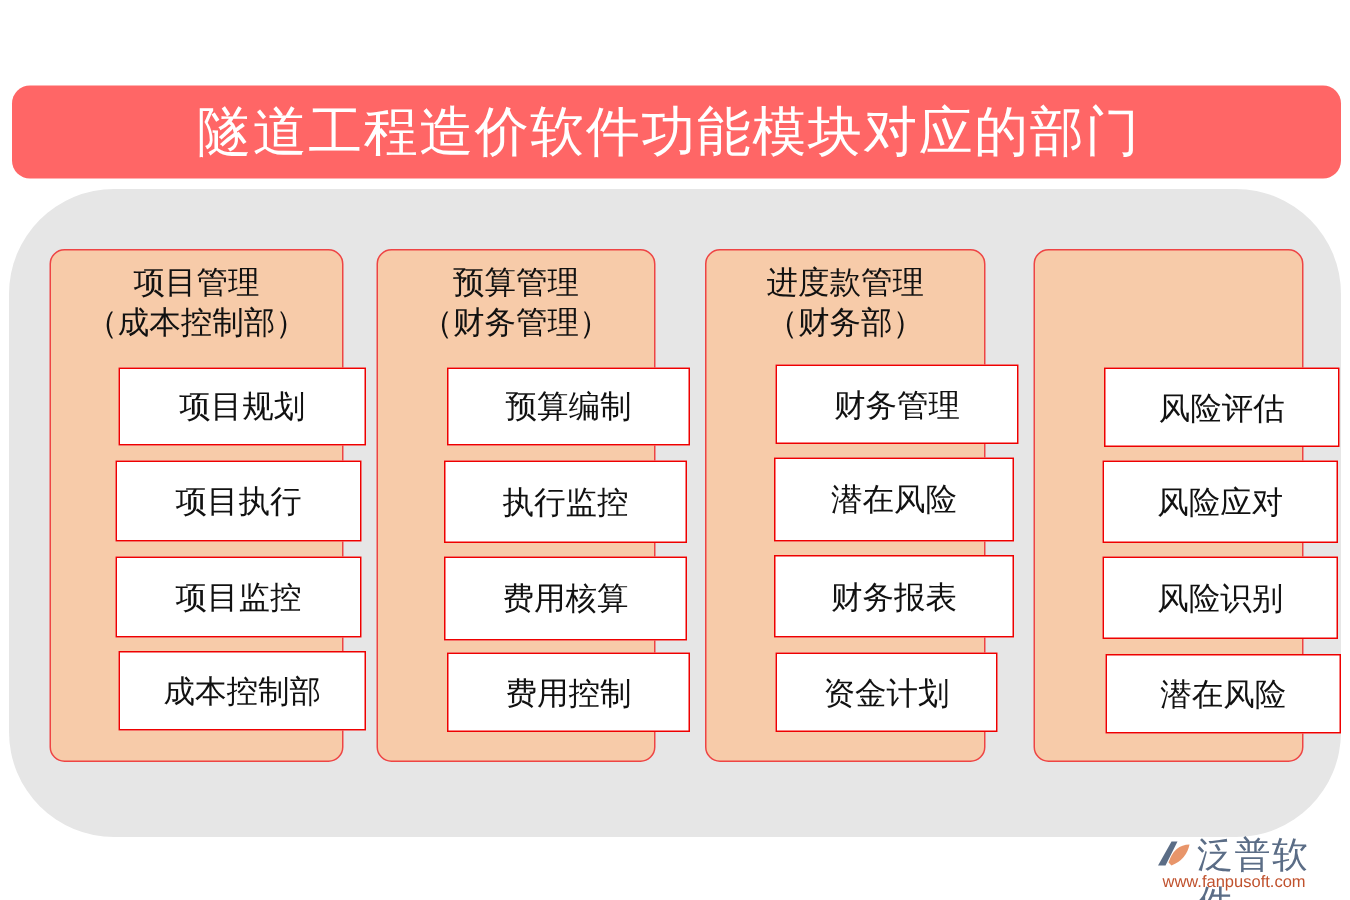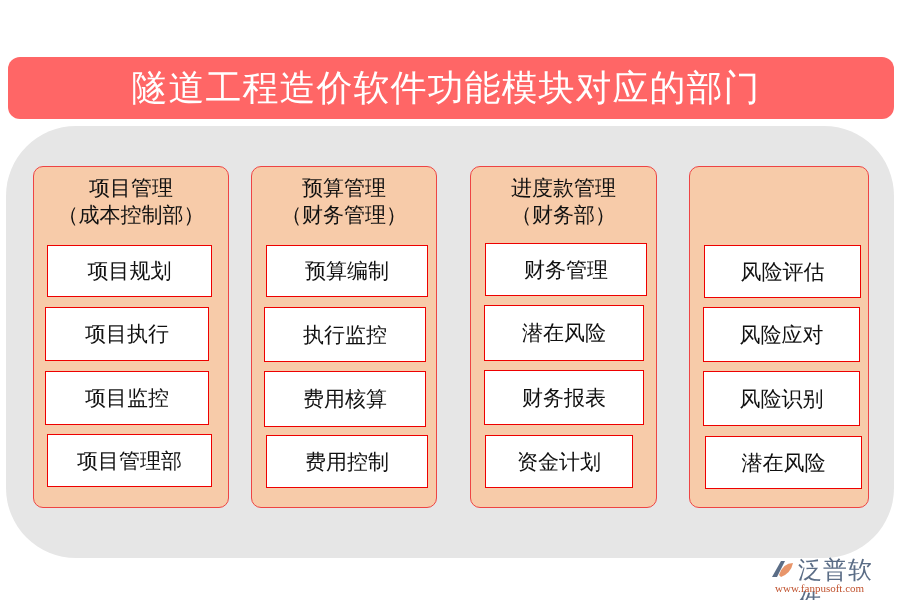--- a/index.html
+++ b/index.html
@@ -24,55 +24,55 @@
       background: #f7cba9; border: 1.5px solid #ee4444; border-radius: 10px;
       box-sizing: border-box;
     }
     .col-title {
       position: absolute; left: 0; right: 0; top: 8px; text-align: center;
       font-size: 21px; color: #111; line-height: 27px;
     }
     .item {
       position: absolute; background: #ffffff; border: 1.5px solid #ee0000;
       box-sizing: border-box; display: flex; align-items: center; justify-content: center;
-      font-size: 21px; color: #111;
+      font-size: 21px; color: #111; margin-left: 32px;
     }
     .logo {
       position: absolute; left: 765px; top: 553px; width: 130px; height: 44px;
     }
     .logo-mark {
       position: absolute; left: 4px; top: 4px; width: 26px; height: 24px;
     }
     .logo-name {
       position: absolute; left: 33px; top: 1px; font-size: 24px; color: #5b6d86;
       font-family: "DejaVu Sans", "Liberation Sans", sans-serif; letter-spacing: 1px;
     }
     .logo-url {
       position: absolute; left: 10px; top: 29px; font-size: 11px; color: #c0522e;
-      font-family: Liberation Serif, serif;
+      font-family: Liberation Sans, sans-serif;
     }
   </style>
 </head>
 <body>
 
 <div class="title-bar">
   <span class="title-text">隧道工程造价软件功能模块对应的部门</span>
 </div>
 
 <div class="bg-panel"></div>
 
 <div class="col" style="left:33px; width:196px;">
   <div class="col-title">
     <div>项目管理</div>
     <div>（成本控制部）</div>
   </div>
   <div class="item" style="left:13px; top:78px; width:165px; height:52px;">项目规划</div>
   <div class="item" style="left:11px; top:140px; width:164px; height:54px;">项目执行</div>
   <div class="item" style="left:11px; top:204px; width:164px; height:54px;">项目监控</div>
-  <div class="item" style="left:13px; top:267px; width:165px; height:53px;">项目管理部</div>
+  <div class="item" style="left:13px; top:267px; width:165px; height:53px;">成本控制部</div>
 </div>
 
 <div class="col" style="left:251px; width:186px;">
   <div class="col-title">
     <div>预算管理</div>
     <div>（财务管理）</div>
   </div>
   <div class="item" style="left:14px; top:78px; width:162px; height:52px;">预算编制</div>
   <div class="item" style="left:12px; top:140px; width:162px; height:55px;">执行监控</div>
   <div class="item" style="left:12px; top:204px; width:162px; height:56px;">费用核算</div>

